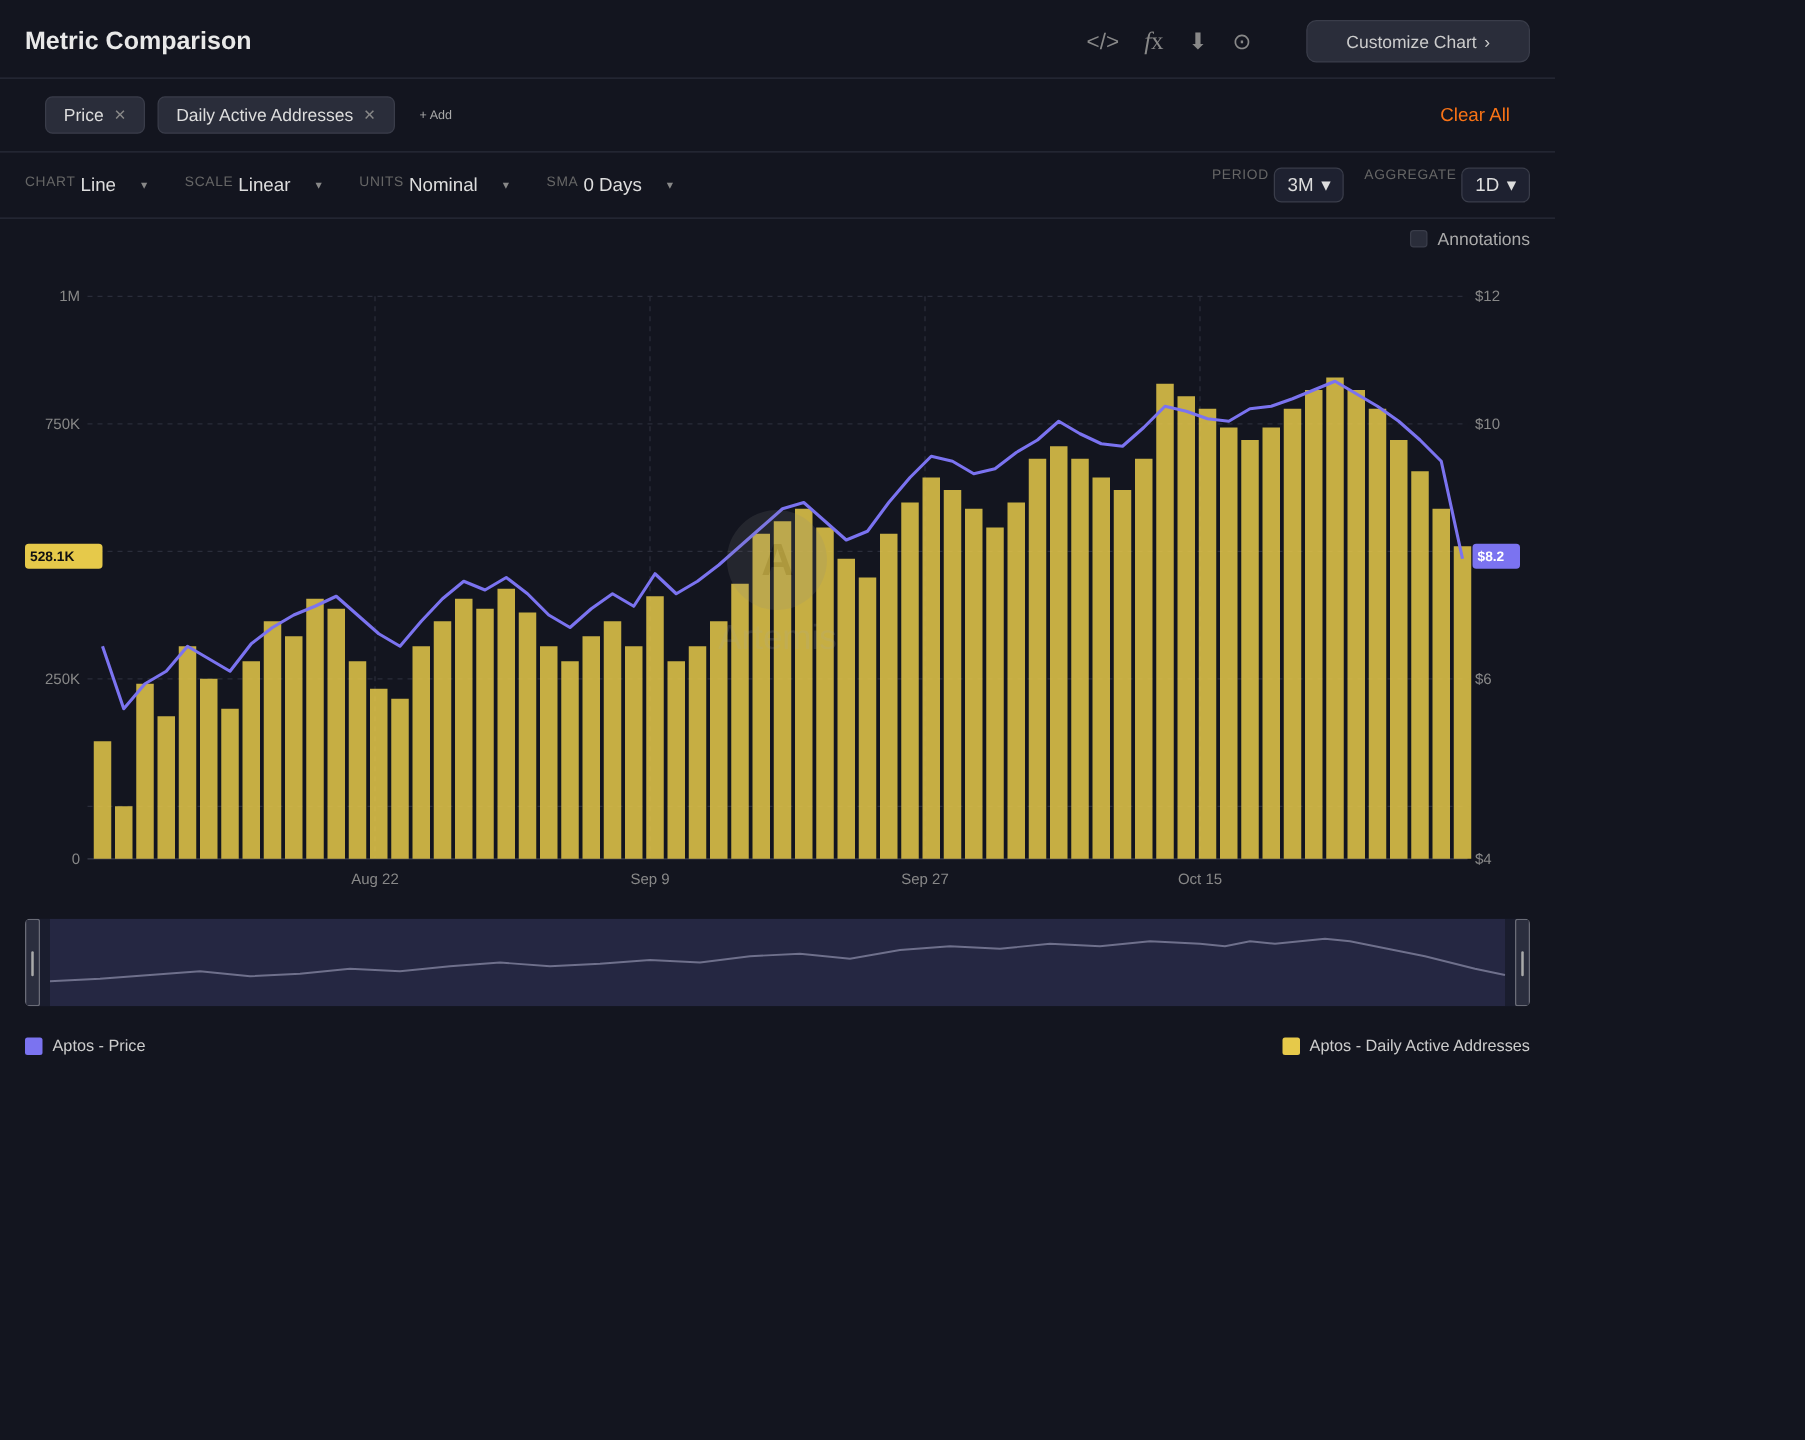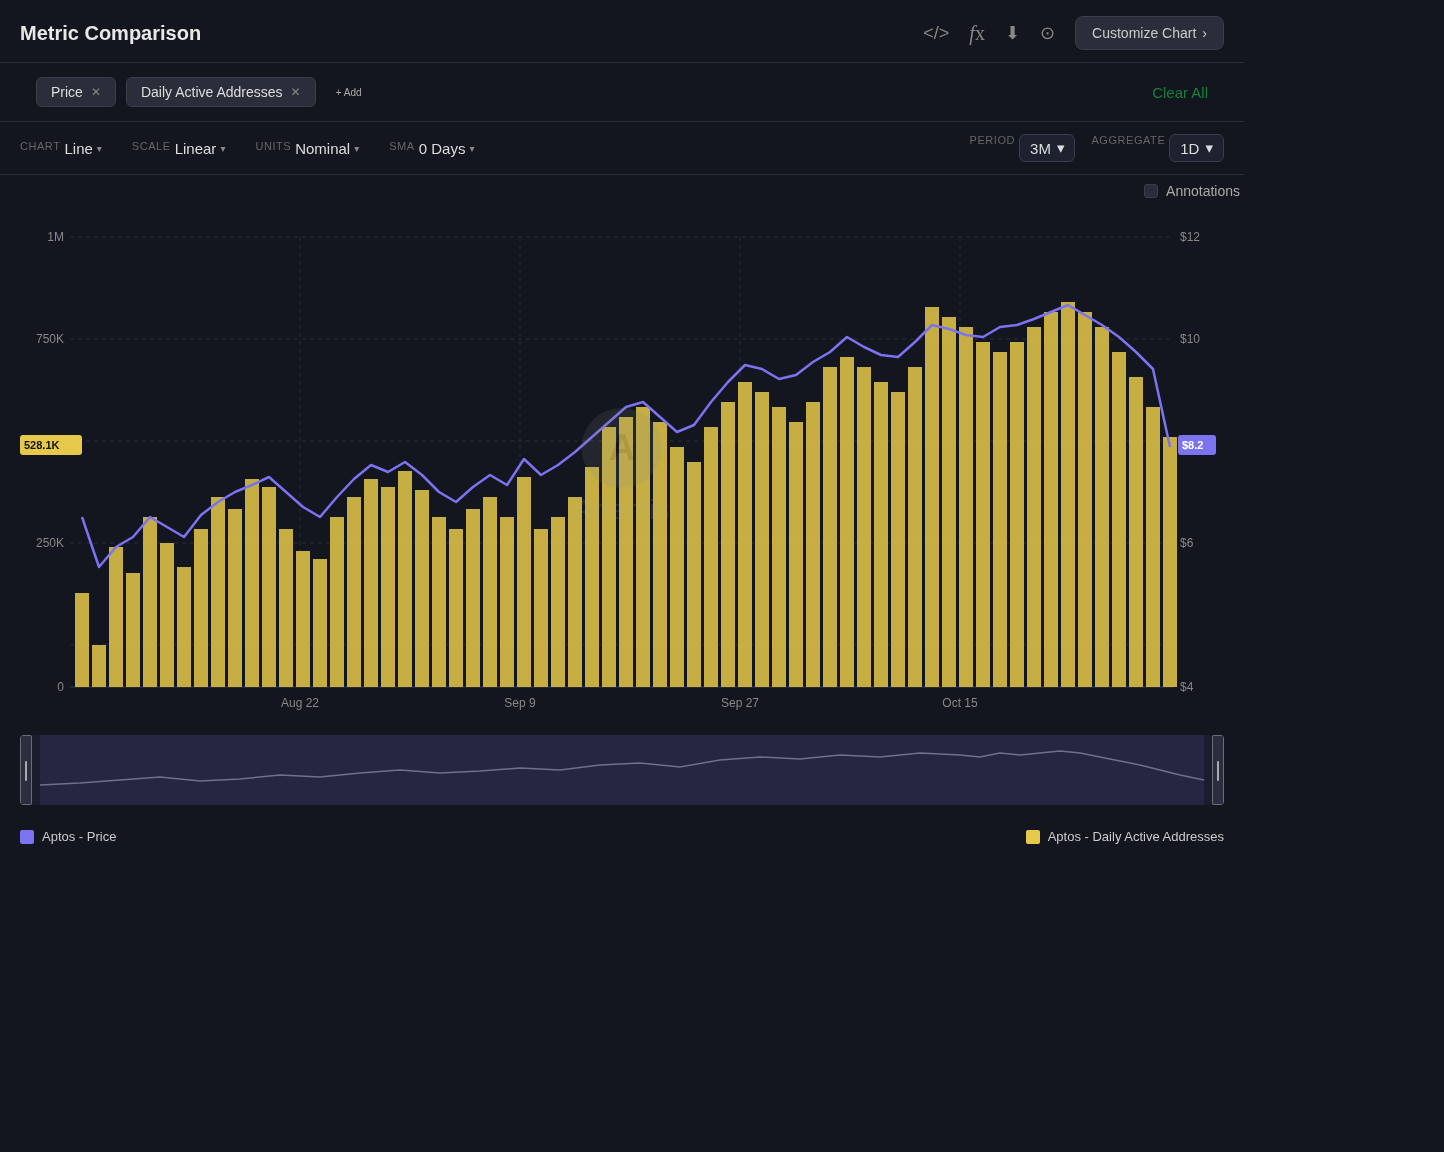--- a/index.html
+++ b/index.html
@@ -33,26 +33,27 @@
     .header-icon {
       color: #888;
       font-size: 18px;
       cursor: pointer;
     }
     .customize-btn {
       background: #2a2d3a;
       border: 1px solid #3a3d4a;
       border-radius: 8px;
       color: #ccc;
-      padding: 8px 16px;
+      padding: 8px 31px;
       font-size: 14px;
       cursor: pointer;
       display: flex;
       align-items: flex-start;
       gap: 6px;
+      margin-left: 24px;
     }
 
     
     .tags-bar {
       display: flex;
       align-items: center;
       padding: 14px 36px;
       border-bottom: 1px solid #2a2d3a;
       gap: 10px;
     }
@@ -73,21 +74,21 @@
       font-size: 12px;
     }
     .add-btn {
       color: #aaa;
       font-size: 10px;
       cursor: pointer;
       padding: 6px 10px;
     }
     .clear-all {
       margin-left: auto;
-      color: #15803d;
+      color: #f97316;
       font-size: 15px;
       cursor: pointer;
     }
 
     
     .controls-bar {
       display: flex;
       align-items: center;
       padding: 12px 20px;
       gap: 30px;
@@ -100,21 +101,21 @@
     }
     .control-label {
       font-size: 11px;
       color: #666;
       text-transform: uppercase;
       letter-spacing: 0.05em;
     }
     .control-select {
       display: flex;
       align-items: center;
-      gap: 4px;
+      gap: 20px;
       color: #ddd;
       font-size: 15px;
       cursor: pointer;
     }
     .control-select .arrow {
       font-size: 10px;
       color: #888;
     }
     .right-controls {
       margin-left: auto;
@@ -138,21 +139,21 @@
       border: 1px solid #3a3d4a;
       border-radius: 6px;
       padding: 4px 10px;
     }
 
     
     .annotations-row {
       display: flex;
       justify-content: flex-end;
       align-items: center;
-      padding: 8px 4px;
+      padding: 8px 20px;
       gap: 8px;
     }
     .annotations-checkbox {
       width: 14px;
       height: 14px;
       background: #2a2d3a;
       border: 1px solid #3a3d4a;
       border-radius: 3px;
     }
     .annotations-label {

